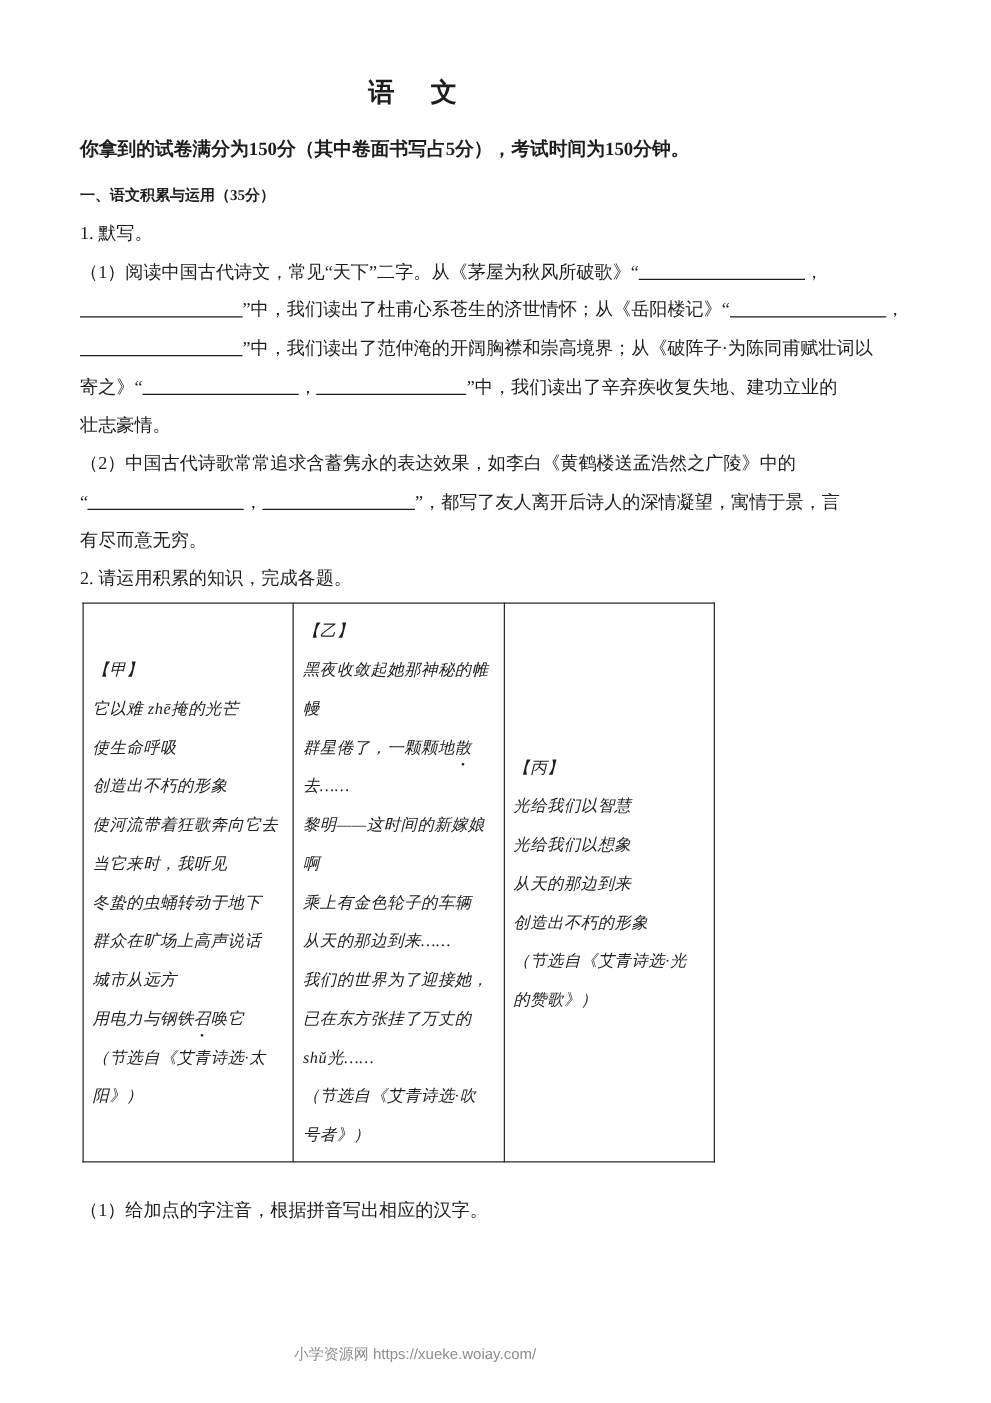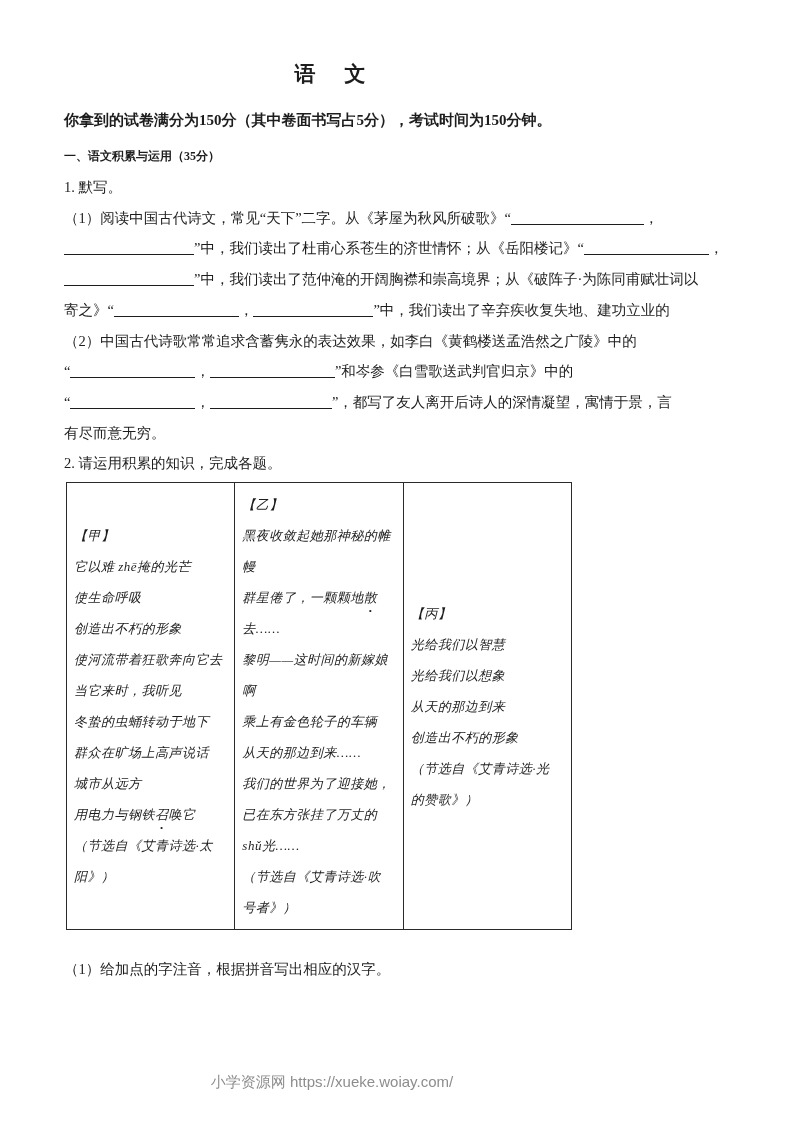--- a/index.html
+++ b/index.html
@@ -44,21 +44,21 @@
   .emdot { position:relative; display:inline-block; }
   .emdot::after {
     content:"•"; position:absolute; left:0; right:0; top:14px;
     text-align:center; font-size:9px; font-style:normal;
   }
 
   .sub-question { font-size:14.5px; line-height:30px; margin-top:24px; }
 
   .footer {
     position:absolute; left:0; right:0; bottom:30px;
-    text-align:center; font-size:15px; color:#8d8d8d;
+    text-align:center; font-size:12px; color:#8d8d8d;
     font-family:"Liberation Sans","DejaVu Sans",sans-serif;
   }
 </style>
 </head>
 <body>
 
 <div class="page">
 
   <div class="doc-title">语　文</div>
 
@@ -67,24 +67,24 @@
   <div class="section-heading">一、语文积累与运用（35分）</div>
 
   <div class="body-lines">
       <div class="line">1. 默写。</div>
     </div>
   <div class="body-lines">
       <div class="line">（1）阅读中国古代诗文，常见“天下”二字。从《茅屋为秋风所破歌》“<span class="blank" style="width: 133px;"></span>，</div>
       <div class="line"><span class="blank" style="width: 130px;"></span>”中，我们读出了杜甫心系苍生的济世情怀；从《岳阳楼记》“<span class="blank" style="width: 125px;"></span>，</div>
       <div class="line"><span class="blank" style="width: 130px;"></span>”中，我们读出了范仲淹的开阔胸襟和崇高境界；从《破阵子·为陈同甫赋壮词以</div>
       <div class="line">寄之》“<span class="blank" style="width: 125px;"></span>，<span class="blank" style="width: 120px;"></span>”中，我们读出了辛弃疾收复失地、建功立业的</div>
+      <div class="line">壮志豪情。</div>
     </div>
   <div class="body-lines">
       <div class="line">（2）中国古代诗歌常常追求含蓄隽永的表达效果，如李白《黄鹤楼送孟浩然之广陵》中的</div>
-      <div class="line">“<span class="blank" style="width: 125px;"></span>，<span class="blank" style="width: 125px;"></span>”和岑参《白雪歌送武判官归京》中的</div>
       <div class="line">“<span class="blank" style="width: 125px;"></span>，<span class="blank" style="width: 122px;"></span>”，都写了友人离开后诗人的深情凝望，寓情于景，言</div>
       <div class="line">有尽而意无穷。</div>
     </div>
   <div class="body-lines">
       <div class="line">2. 请运用积累的知识，完成各题。</div>
     </div>
 
   <table class="poem-table">
     <tbody>
         <tr>

